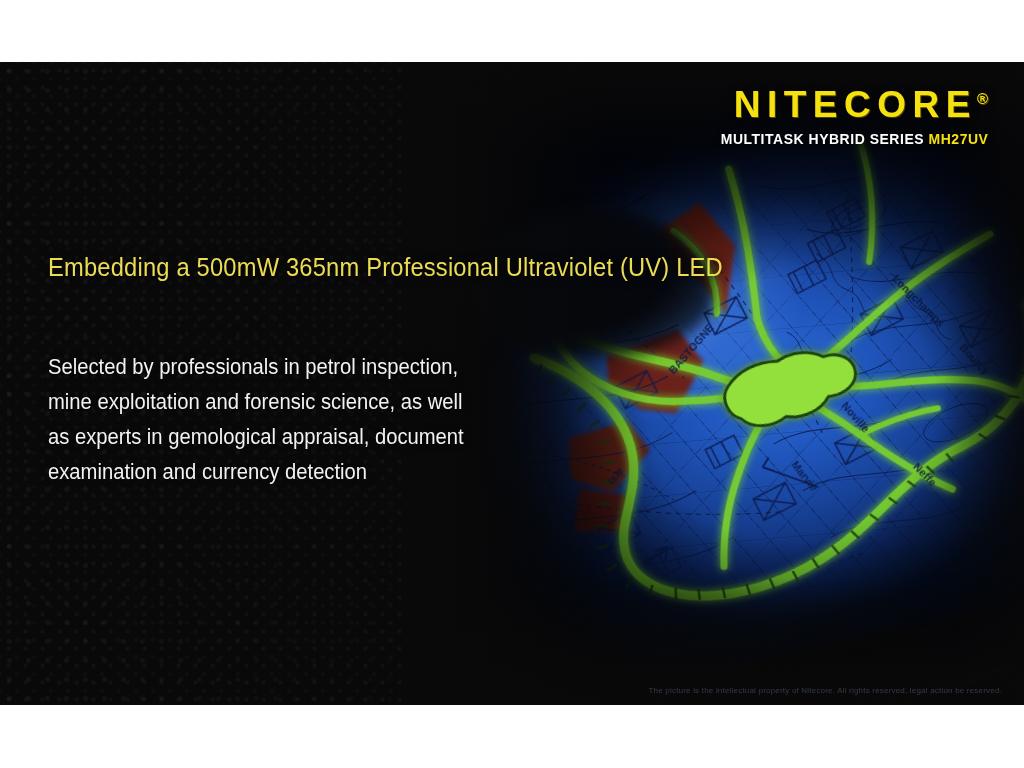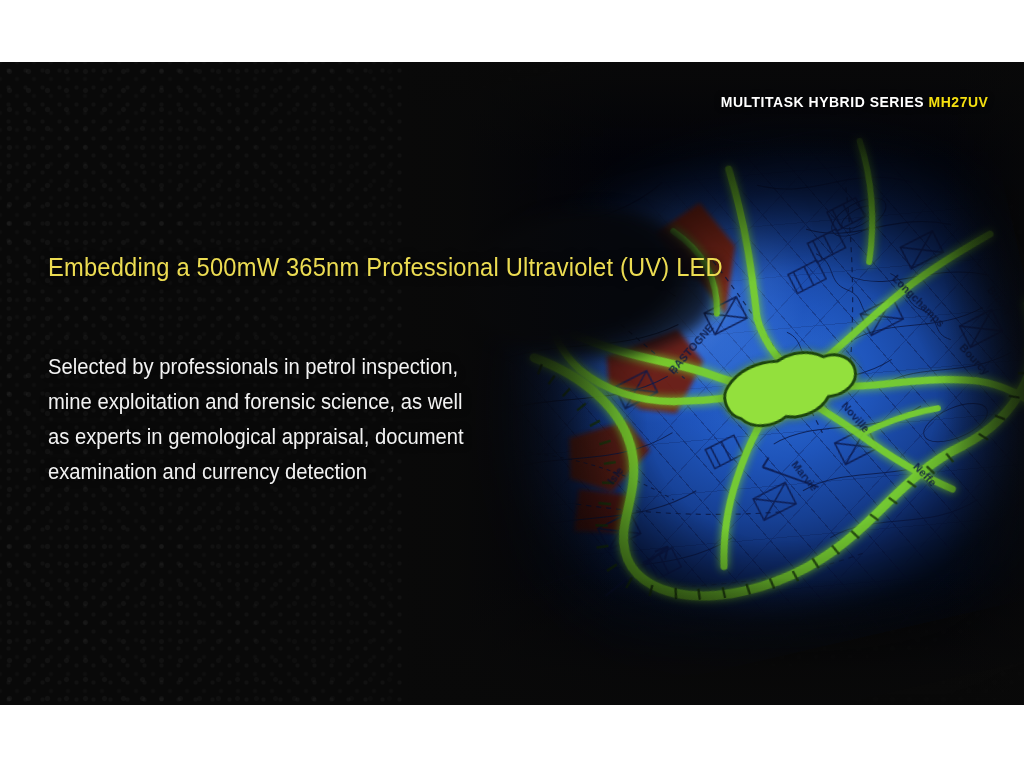--- a/index.html
+++ b/index.html
@@ -440,27 +440,29 @@
       </div>
 
       <div class="torch-shadow"></div>
       <div class="photo-left-fade"></div>
       <div class="photo-top-fade"></div>
       <div class="photo-bottom-fade"></div>
       <div class="photo-right-fade"></div>
     </div>
 
     <div id="brand-block">
+      <div class="brand-wordmark"><span>NITECORE</span><span class="brand-reg">®</span></div>
       <div class="brand-subline"><span>MULTITASK HYBRID SERIES</span><span class="brand-model">MH27UV</span></div>
     </div>
 
     <div id="headline">Embedding a 500mW 365nm Professional Ultraviolet (UV) LED</div>
 
     <div id="body-copy">
       <span class="copy-line">Selected by professionals in petrol inspection,</span>
       <span class="copy-line">mine exploitation and forensic science, as well</span>
       <span class="copy-line">as experts in gemological appraisal, document</span>
       <span class="copy-line">examination and currency detection</span>
     </div>
 
+    <div id="legal-watermark">The picture is the intellectual property of Nitecore. All rights reserved, legal action be reserved.</div>
 
   </div>
 </div>
 
 </body></html>

